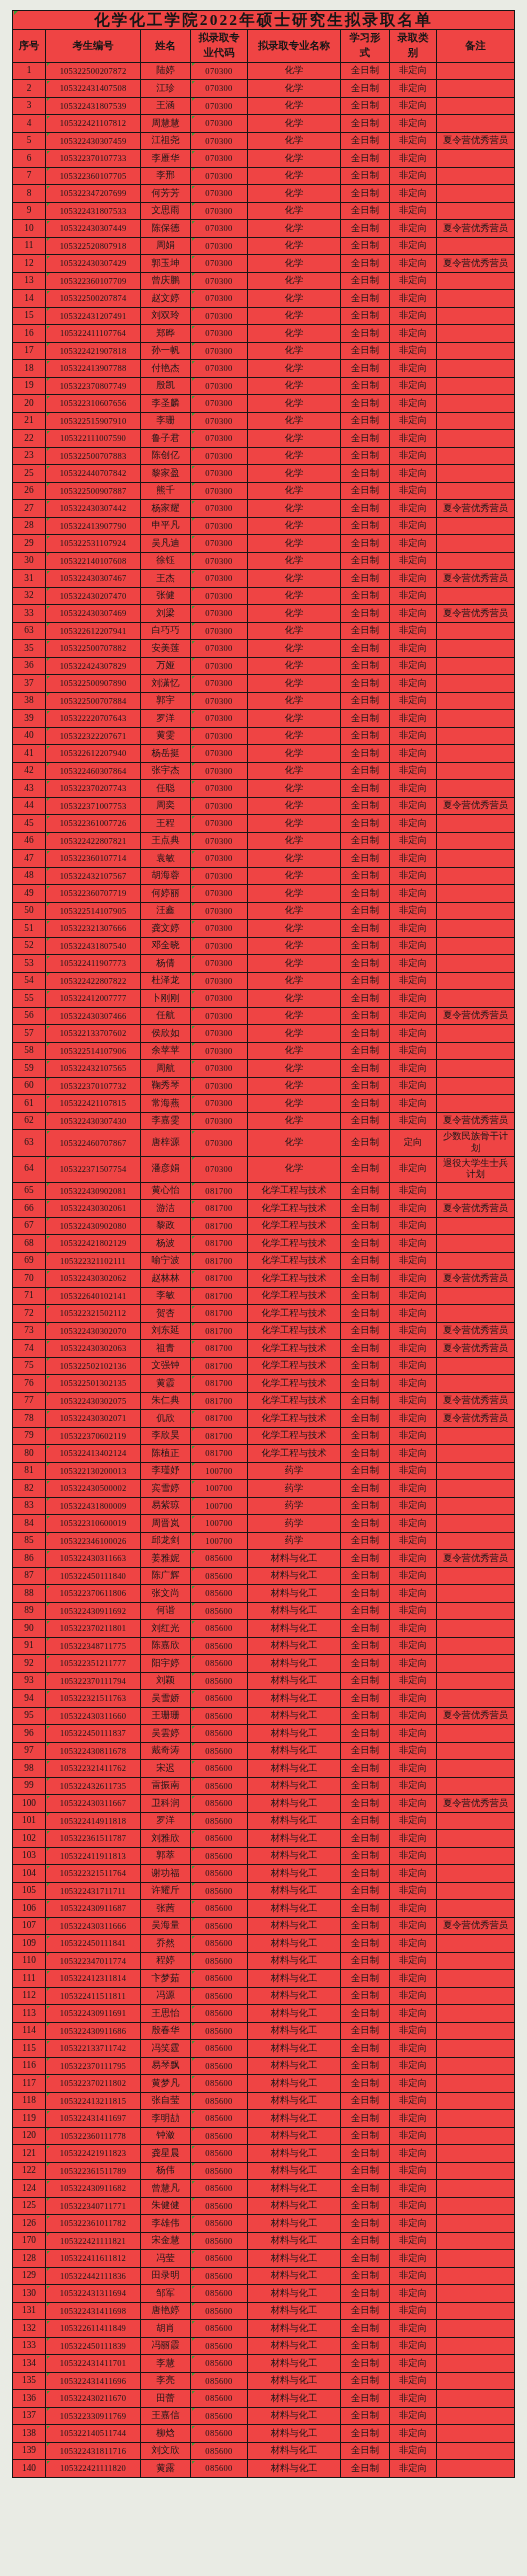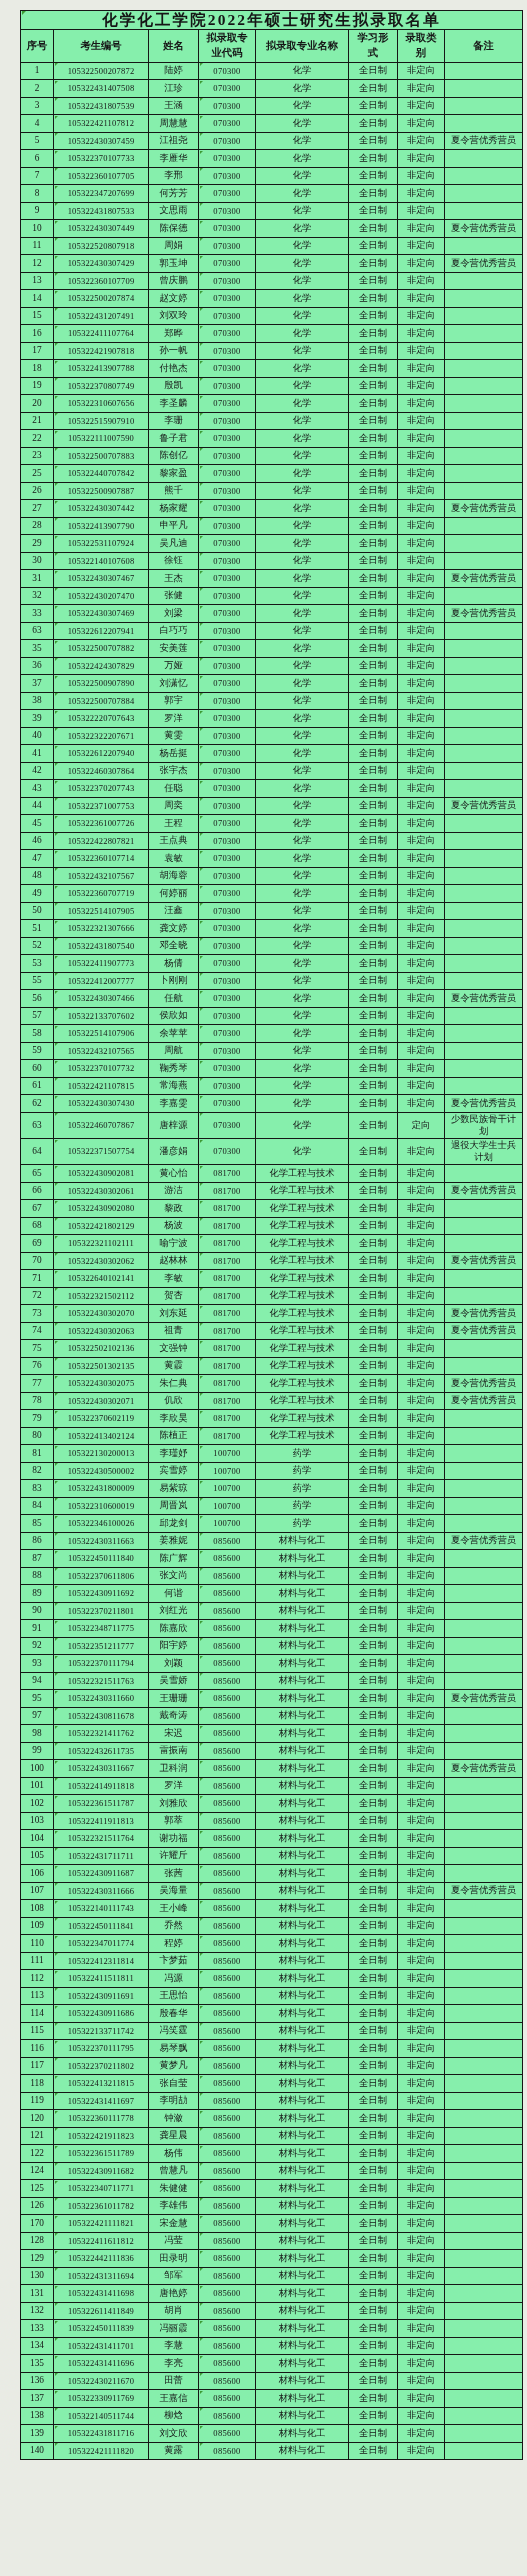--- a/index.html
+++ b/index.html
@@ -10,23 +10,22 @@
   }
   .page {
     width: 528px;
     min-height: 2859px;
     box-sizing: border-box;
     padding: 9.8px 7.2px 20.6px 12px;
   }
   table.admission {
     border-collapse: collapse;
     table-layout: fixed;
-    background: #86efac;
+    background: #ef4444;
     width: 503px;
-    margin-left: 8px;
   }
   .admission th, .admission td {
     border: 1px solid #161616;
     text-align: center;
     vertical-align: middle;
     padding: 1px 4.1px;
     box-sizing: border-box;
     word-break: break-all;
     position: relative;
   }
@@ -623,20 +622,30 @@
     <td><span>53</span></td>
     <td class="id-cell"><span class="gt"></span><span>105322411907773</span></td>
     <td><span>杨倩</span></td>
     <td class="code-cell"><span class="gt"></span><span>070300</span></td>
     <td><span>化学</span></td>
     <td><span>全日制</span></td>
     <td><span>非定向</span></td>
     <td><span></span></td>
   </tr>
         <tr>
+    <td><span>54</span></td>
+    <td class="id-cell"><span class="gt"></span><span>105322422807822</span></td>
+    <td><span>杜泽龙</span></td>
+    <td class="code-cell"><span class="gt"></span><span>070300</span></td>
+    <td><span>化学</span></td>
+    <td><span>全日制</span></td>
+    <td><span>非定向</span></td>
+    <td><span></span></td>
+  </tr>
+        <tr>
     <td><span>55</span></td>
     <td class="id-cell"><span class="gt"></span><span>105322412007777</span></td>
     <td><span>卜刚刚</span></td>
     <td class="code-cell"><span class="gt"></span><span>070300</span></td>
     <td><span>化学</span></td>
     <td><span>全日制</span></td>
     <td><span>非定向</span></td>
     <td><span></span></td>
   </tr>
         <tr>
@@ -1033,20 +1042,30 @@
     <td><span>95</span></td>
     <td class="id-cell"><span class="gt"></span><span>105322430311660</span></td>
     <td><span>王珊珊</span></td>
     <td class="code-cell"><span class="gt"></span><span>085600</span></td>
     <td><span>材料与化工</span></td>
     <td><span>全日制</span></td>
     <td><span>非定向</span></td>
     <td><span>夏令营优秀营员</span></td>
   </tr>
         <tr>
+    <td><span>96</span></td>
+    <td class="id-cell"><span class="gt"></span><span>105322450111837</span></td>
+    <td><span>吴雲婷</span></td>
+    <td class="code-cell"><span class="gt"></span><span>085600</span></td>
+    <td><span>材料与化工</span></td>
+    <td><span>全日制</span></td>
+    <td><span>非定向</span></td>
+    <td><span></span></td>
+  </tr>
+        <tr>
     <td><span>97</span></td>
     <td class="id-cell"><span class="gt"></span><span>105322430811678</span></td>
     <td><span>戴奇涛</span></td>
     <td class="code-cell"><span class="gt"></span><span>085600</span></td>
     <td><span>材料与化工</span></td>
     <td><span>全日制</span></td>
     <td><span>非定向</span></td>
     <td><span></span></td>
   </tr>
         <tr>
@@ -1141,30 +1160,20 @@
   </tr>
         <tr>
     <td><span>107</span></td>
     <td class="id-cell"><span class="gt"></span><span>105322430311666</span></td>
     <td><span>吴海量</span></td>
     <td class="code-cell"><span class="gt"></span><span>085600</span></td>
     <td><span>材料与化工</span></td>
     <td><span>全日制</span></td>
     <td><span>非定向</span></td>
     <td><span>夏令营优秀营员</span></td>
-  </tr>
-        <tr>
-    <td><span>108</span></td>
-    <td class="id-cell"><span class="gt"></span><span>105322140111743</span></td>
-    <td><span>王小峰</span></td>
-    <td class="code-cell"><span class="gt"></span><span>085600</span></td>
-    <td><span>材料与化工</span></td>
-    <td><span>全日制</span></td>
-    <td><span>非定向</span></td>
-    <td><span></span></td>
   </tr>
         <tr>
     <td><span>109</span></td>
     <td class="id-cell"><span class="gt"></span><span>105322450111841</span></td>
     <td><span>乔然</span></td>
     <td class="code-cell"><span class="gt"></span><span>085600</span></td>
     <td><span>材料与化工</span></td>
     <td><span>全日制</span></td>
     <td><span>非定向</span></td>
     <td><span></span></td>

